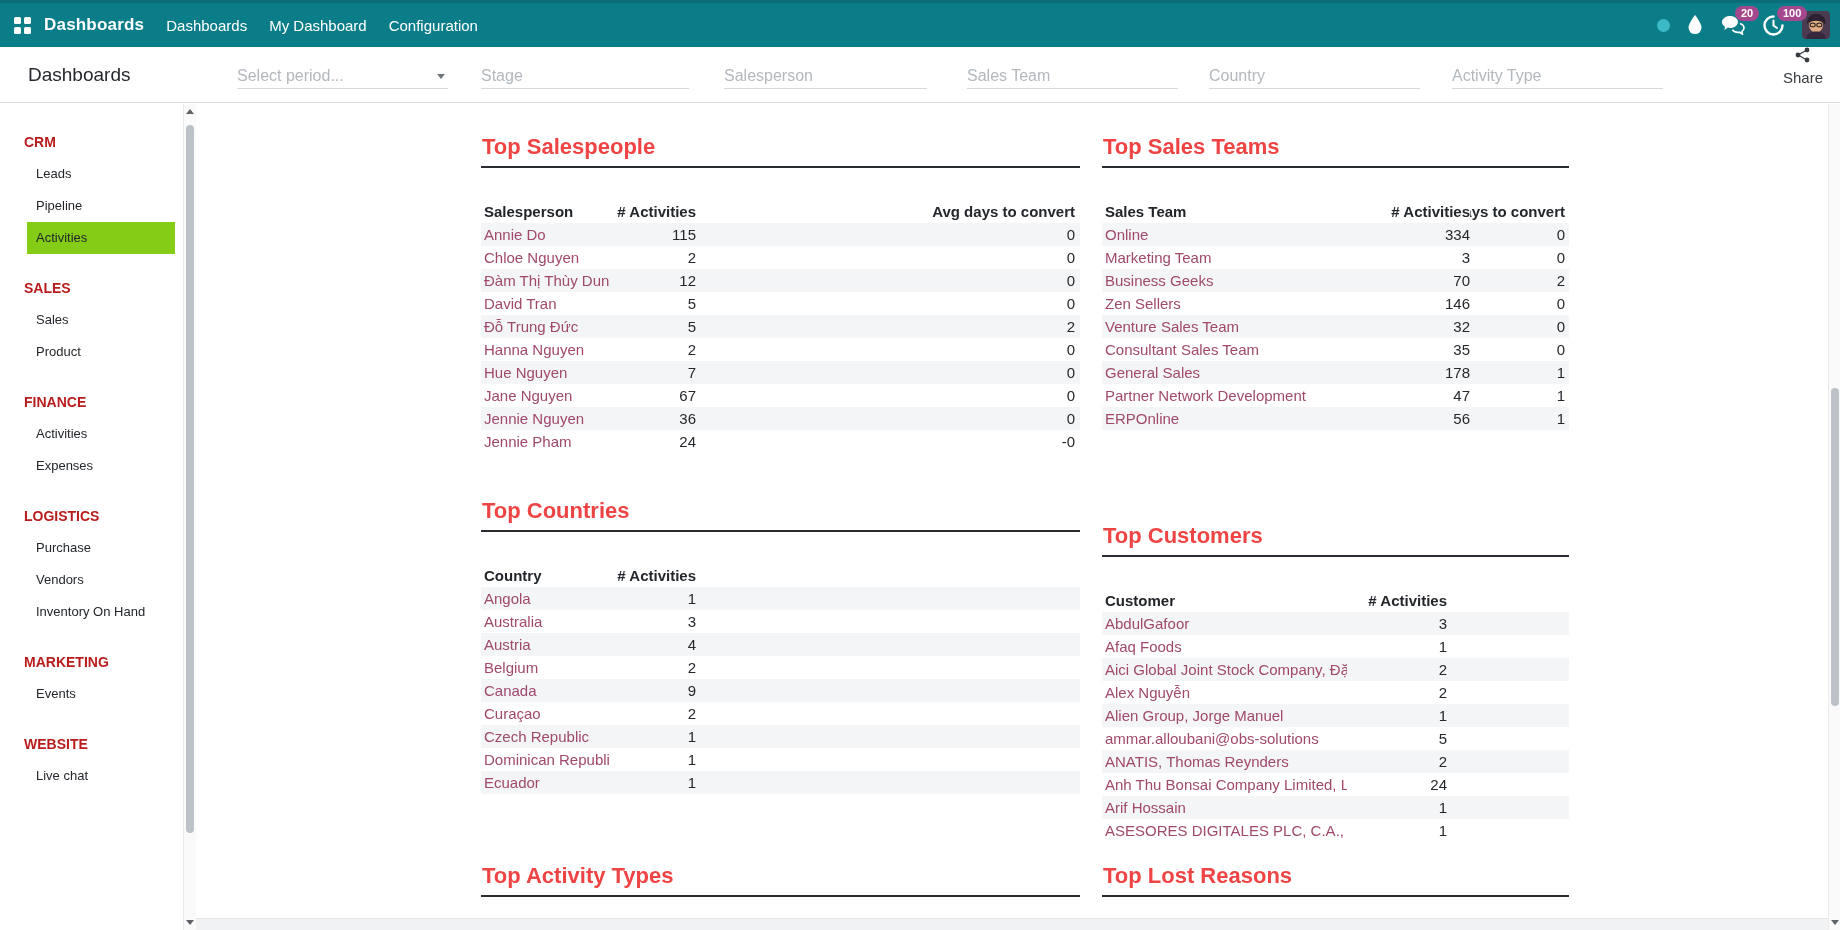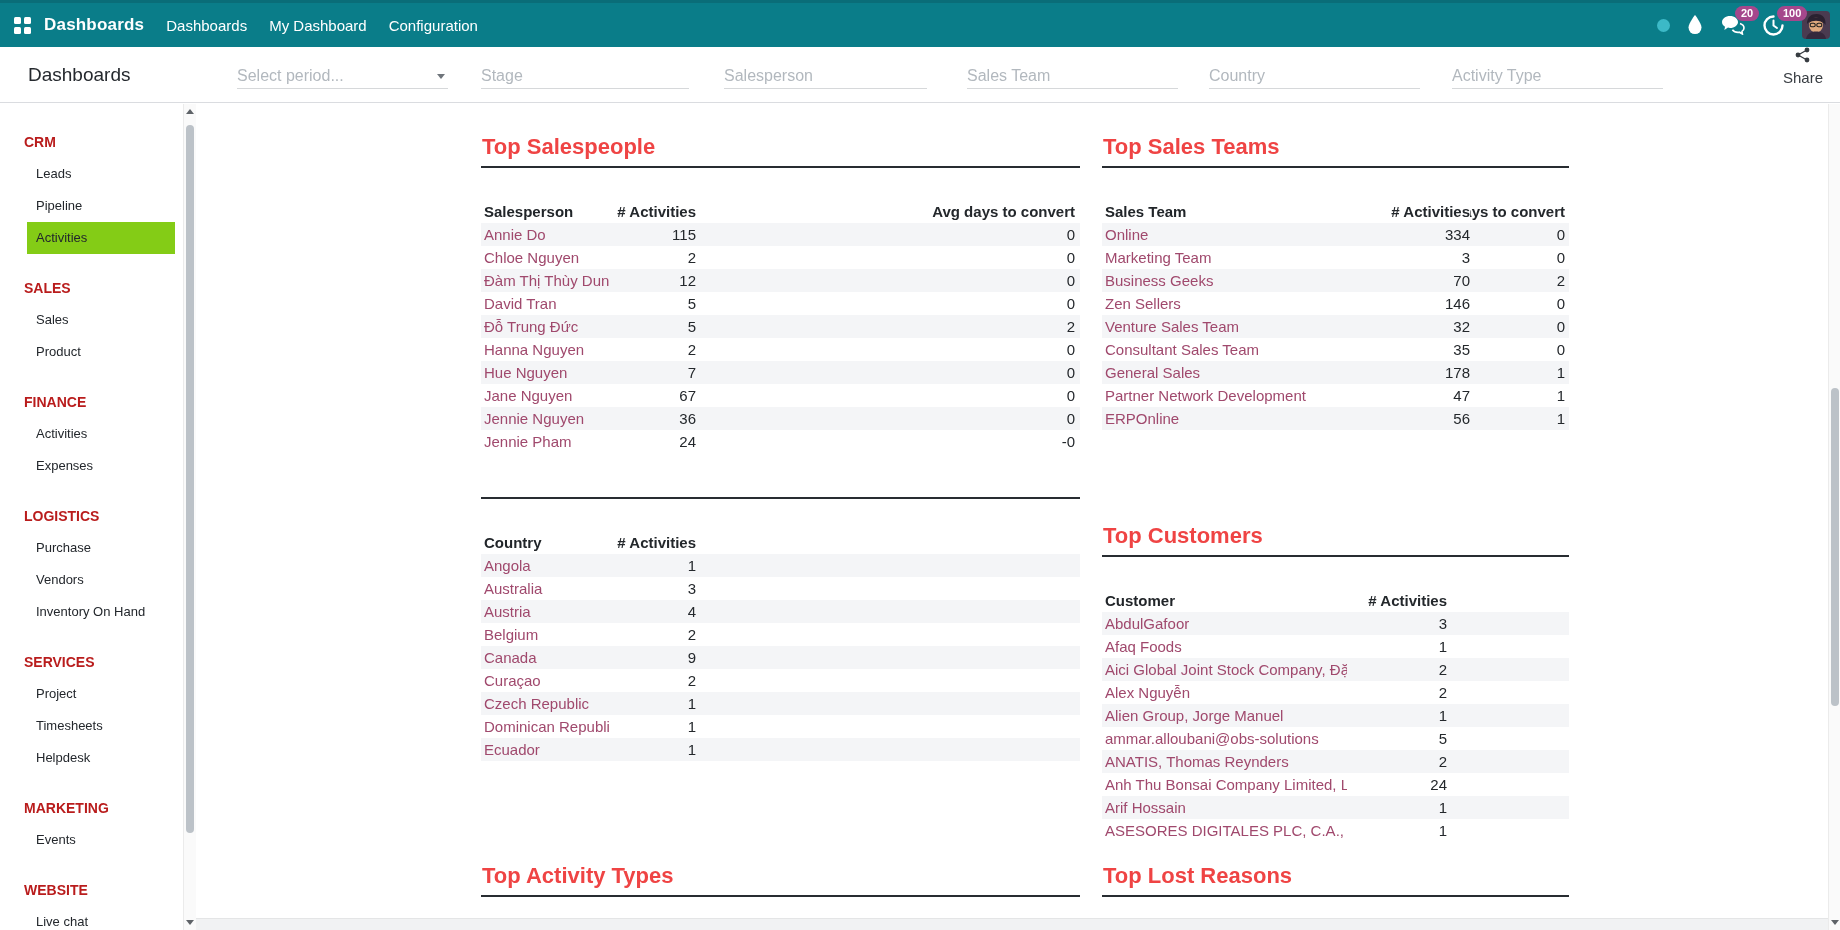--- a/index.html
+++ b/index.html
@@ -195,28 +195,20 @@
     </div>
     <div class="side-sec">
       <div class="side-h">LOGISTICS</div>
       <div>
           <div class="side-item">Purchase</div>
           <div class="side-item">Vendors</div>
           <div class="side-item">Inventory On Hand</div>
         </div>
     </div>
     <div class="side-sec">
-      <div class="side-h">SERVICES</div>
-      <div>
-          <div class="side-item">Project</div>
-          <div class="side-item">Timesheets</div>
-          <div class="side-item">Helpdesk</div>
-        </div>
-    </div>
-    <div class="side-sec">
       <div class="side-h">MARKETING</div>
       <div>
           <div class="side-item">Events</div>
         </div>
     </div>
     <div class="side-sec">
       <div class="side-h">WEBSITE</div>
       <div>
           <div class="side-item">Live chat</div>
         </div>
@@ -346,20 +338,21 @@
         <div class="trow">
         <span class="c-name">ERPOnline</span>
         <span class="c-num">56</span>
         <span class="c-avg">1</span>
       </div>
       </div>
   </div>
 </div>
 
 <div class="sec s-co">
+  <div class="sec-title">Top Countries</div>
   <div class="sec-rule"></div>
   <div class="tbl t-country">
     <div class="thead">
       <span class="c-name">Country</span>
       <span class="c-num"># Activities</span>
     </div>
     <div class="trows">
         <div class="trow">
         <span class="c-name">Angola</span>
         <span class="c-num">1</span>

